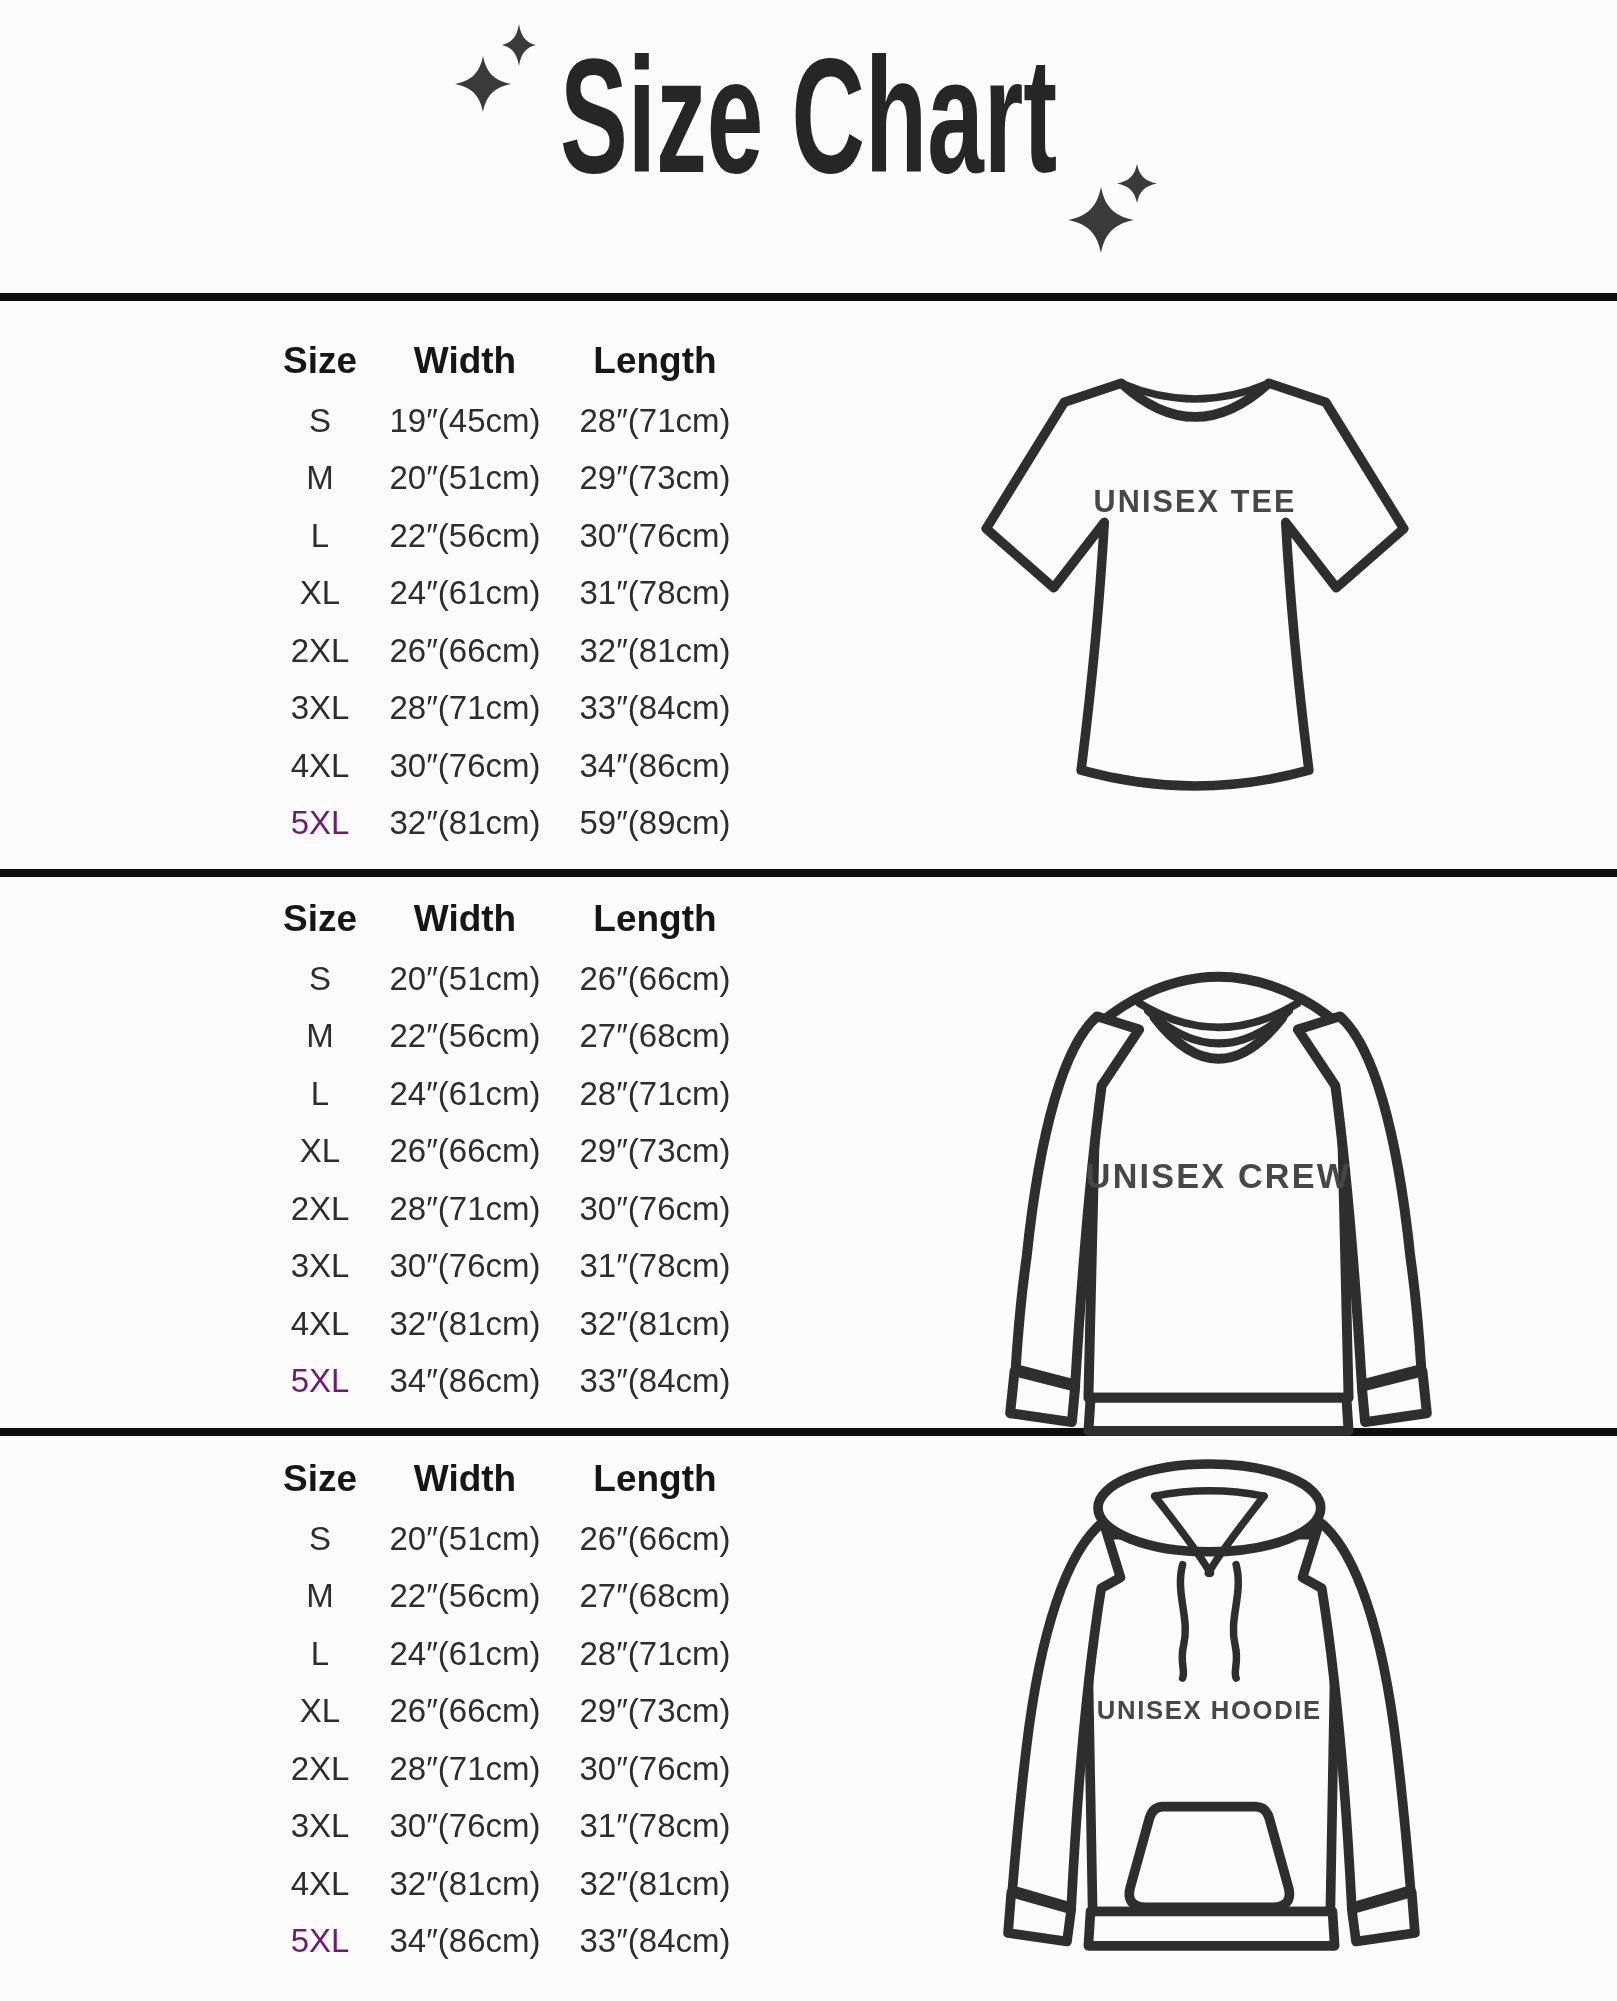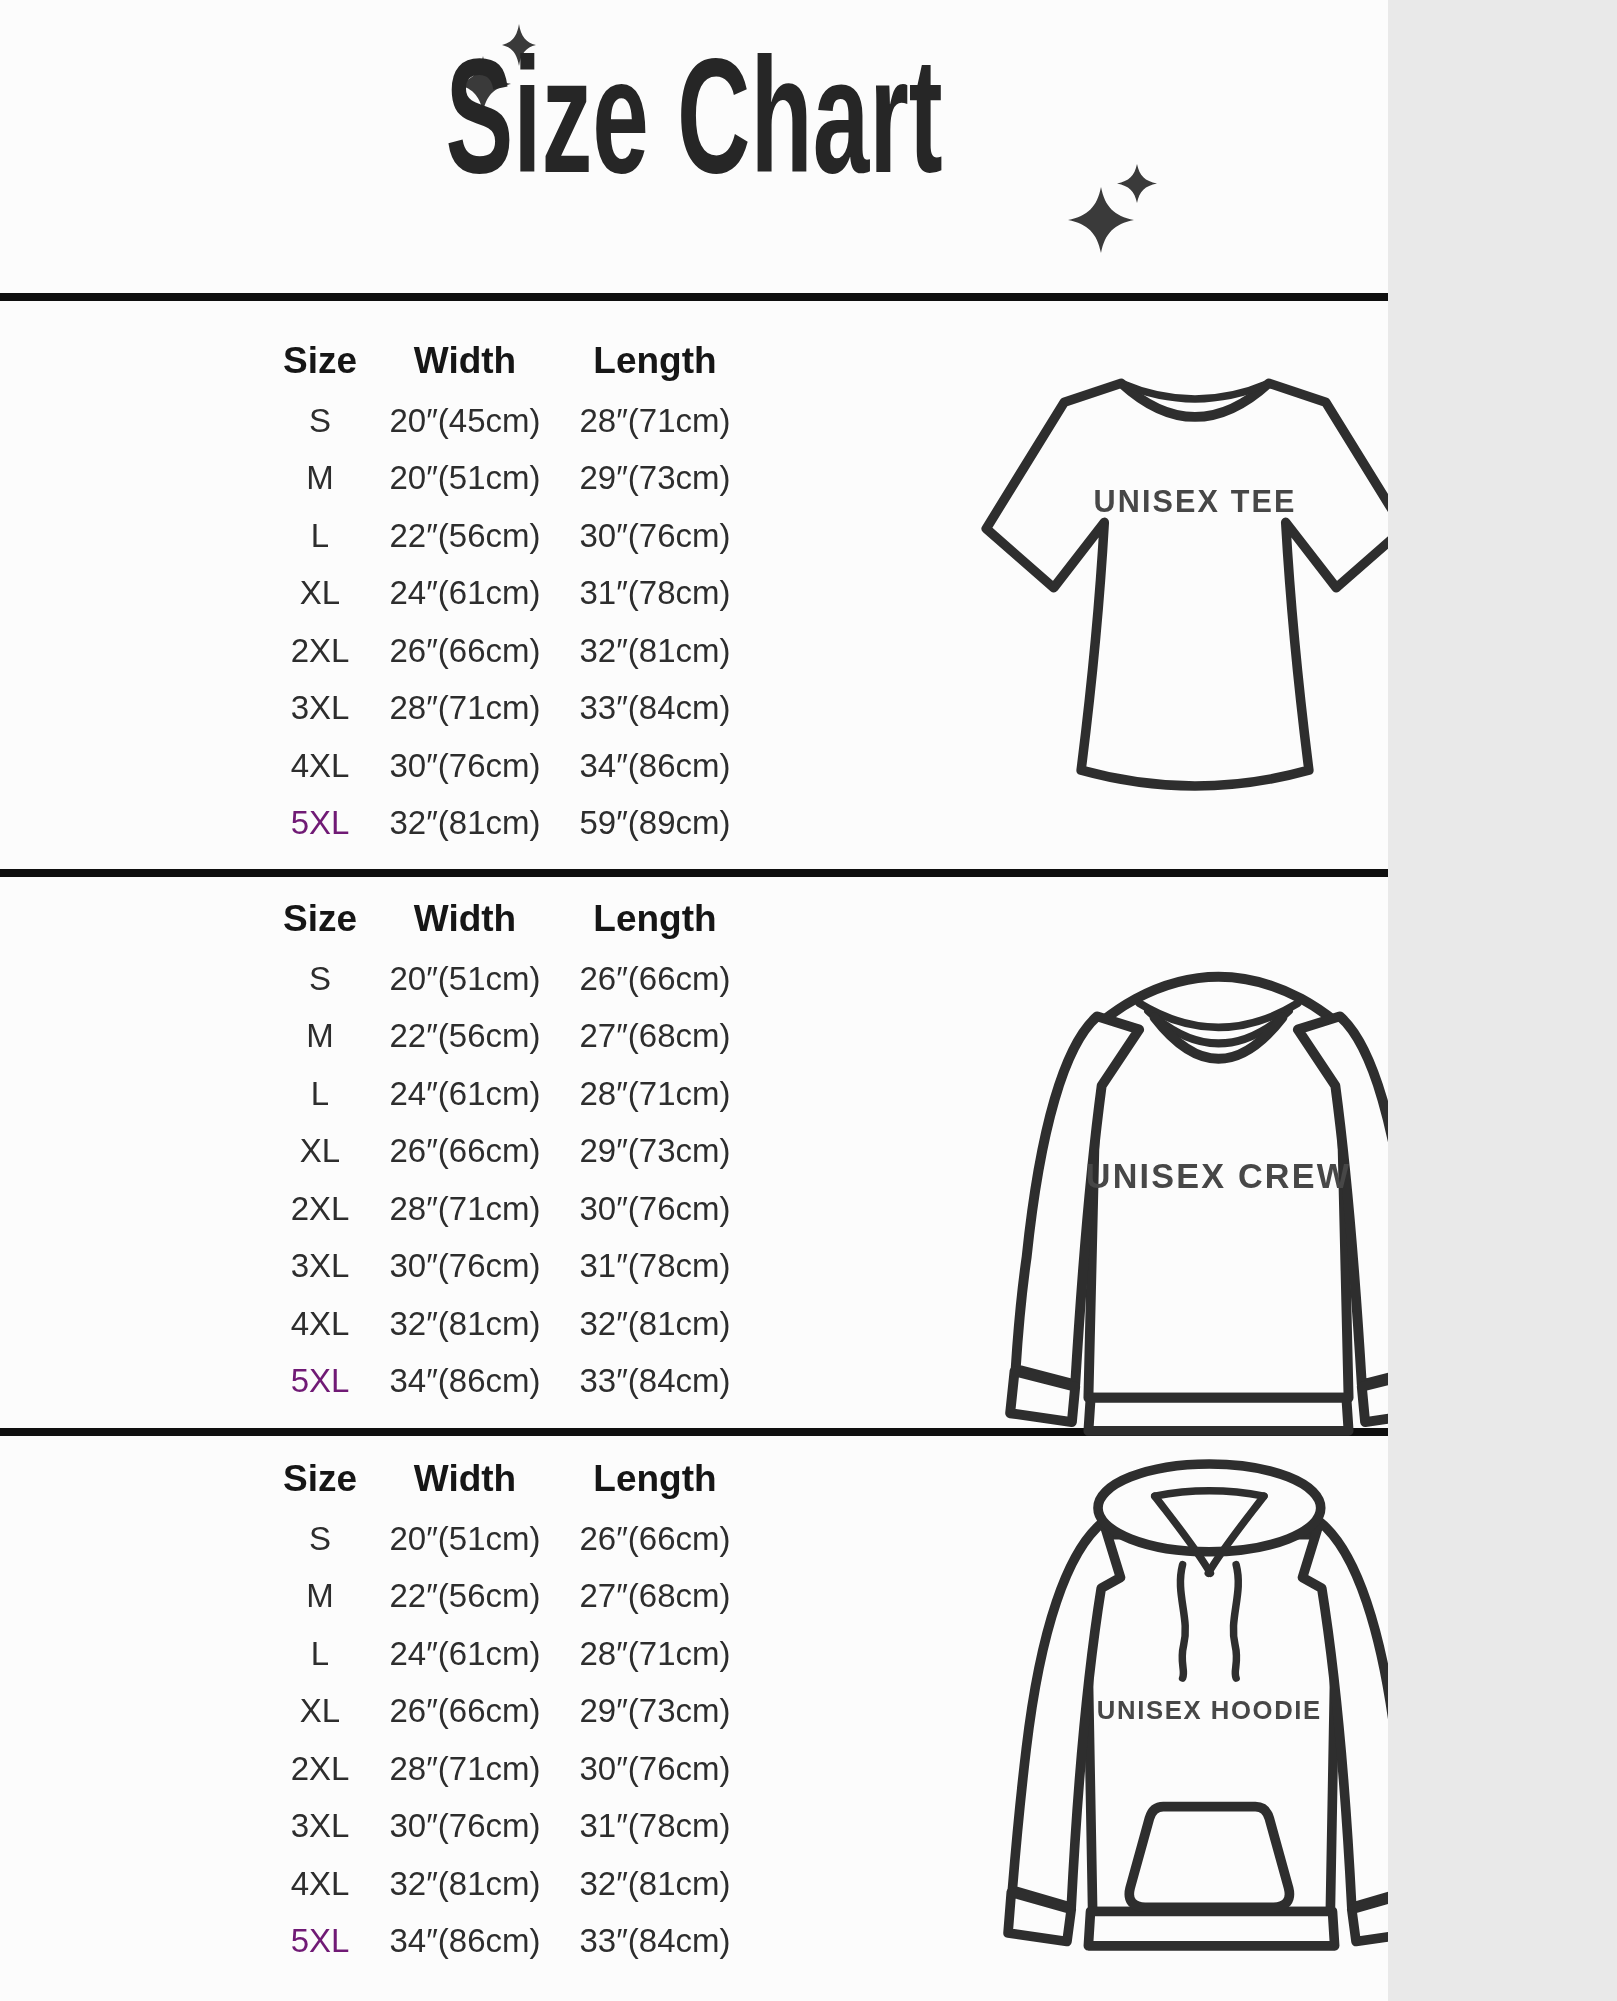--- a/index.html
+++ b/index.html
@@ -1,17 +1,17 @@
 <!DOCTYPE html>
 <html><head>
 <meta charset="utf-8">
 <style>
   html,body{margin:0;padding:0;background:#e9e9e9;}
   .page{
-    position:relative;width:1388px;height:2001px;overflow:hidden;
+    position:relative;width:1617px;height:2001px;overflow:hidden;
     background:#fcfcfc;
     font-family:"Liberation Sans","DejaVu Sans",sans-serif;
     color:#232323;
   }
   
   .title{
     position:absolute;top:34px;left:0;right:0;margin:0;
     text-align:center;font-size:164px;line-height:1;font-weight:bold;
     color:#262626;letter-spacing:0;
     transform:scaleX(.62);transform-origin:50% 50%;
@@ -73,21 +73,21 @@
 
   <div class="size-table t1">
     <div class="thead">
       <span>Size</span>
       <span>Width</span>
       <span>Length</span>
     </div>
     <div class="tbody">
         <div class="trow">
           <span>S</span>
-          <span>20″(45cm)</span>
+          <span>19″(45cm)</span>
           <span>28″(71cm)</span>
         </div>
         <div class="trow">
           <span>M</span>
           <span>20″(51cm)</span>
           <span>29″(73cm)</span>
         </div>
         <div class="trow">
           <span>L</span>
           <span>22″(56cm)</span>

